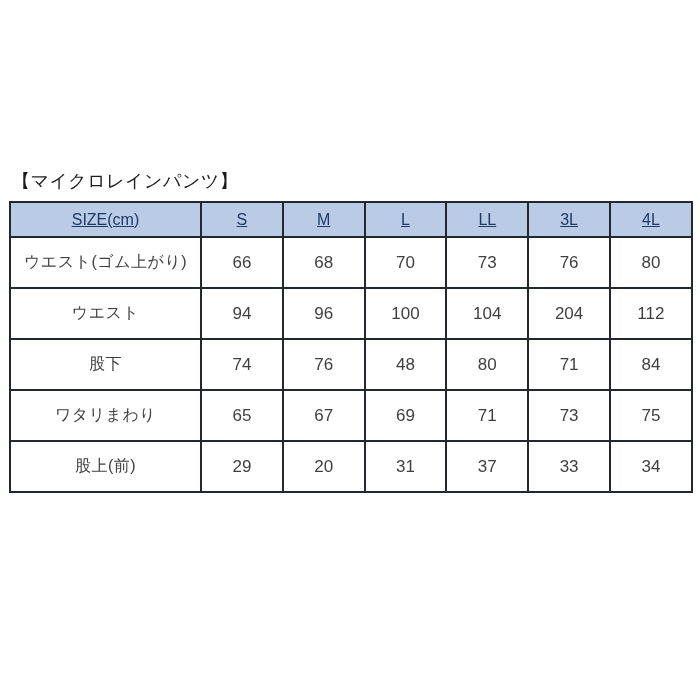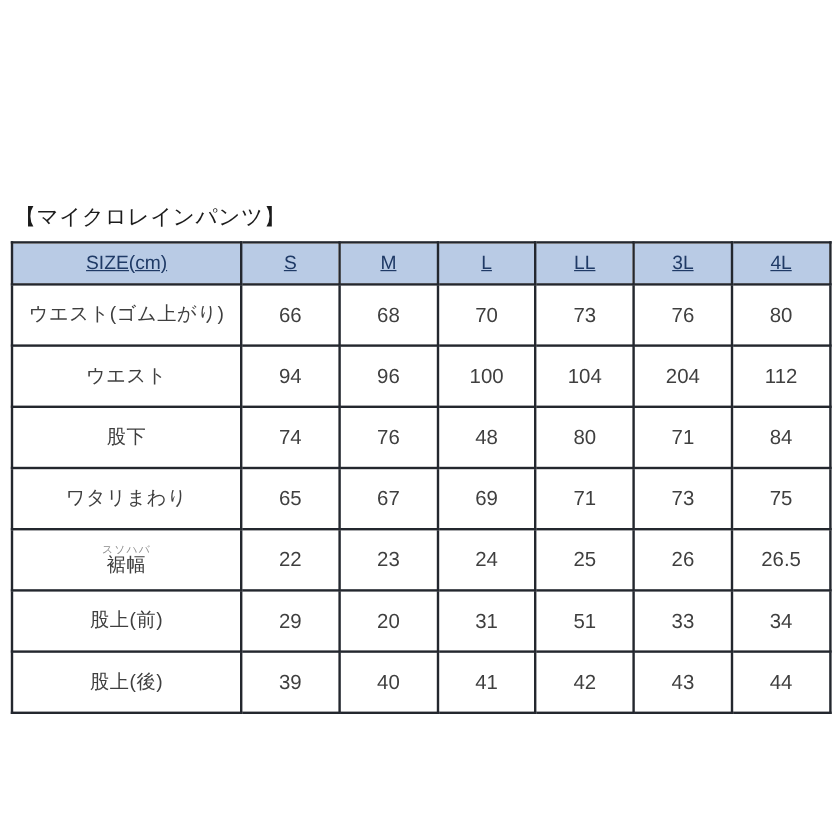--- a/index.html
+++ b/index.html
@@ -146,44 +146,23 @@
         <tr>
           <th>ワタリまわり</th>
           <td>65</td>
           <td>67</td>
           <td>69</td>
           <td>71</td>
           <td>73</td>
           <td>75</td>
         </tr>
         <tr>
-          <th>
-            <div class="ruby">スソハバ</div>
-            <div class="label-line">裾幅</div>
-          </th>
-          <td>22</td>
-          <td>23</td>
-          <td>24</td>
-          <td>25</td>
-          <td>26</td>
-          <td>26.5</td>
-        </tr>
-        <tr>
           <th>股上(前)</th>
           <td>29</td>
           <td>20</td>
           <td>31</td>
-          <td>51</td>
+          <td>37</td>
           <td>33</td>
           <td>34</td>
-        </tr>
-        <tr>
-          <th>股上(後)</th>
-          <td>39</td>
-          <td>40</td>
-          <td>41</td>
-          <td>42</td>
-          <td>43</td>
-          <td>44</td>
         </tr>
       </tbody>
   </table>
 </div>
 
 </body></html>

